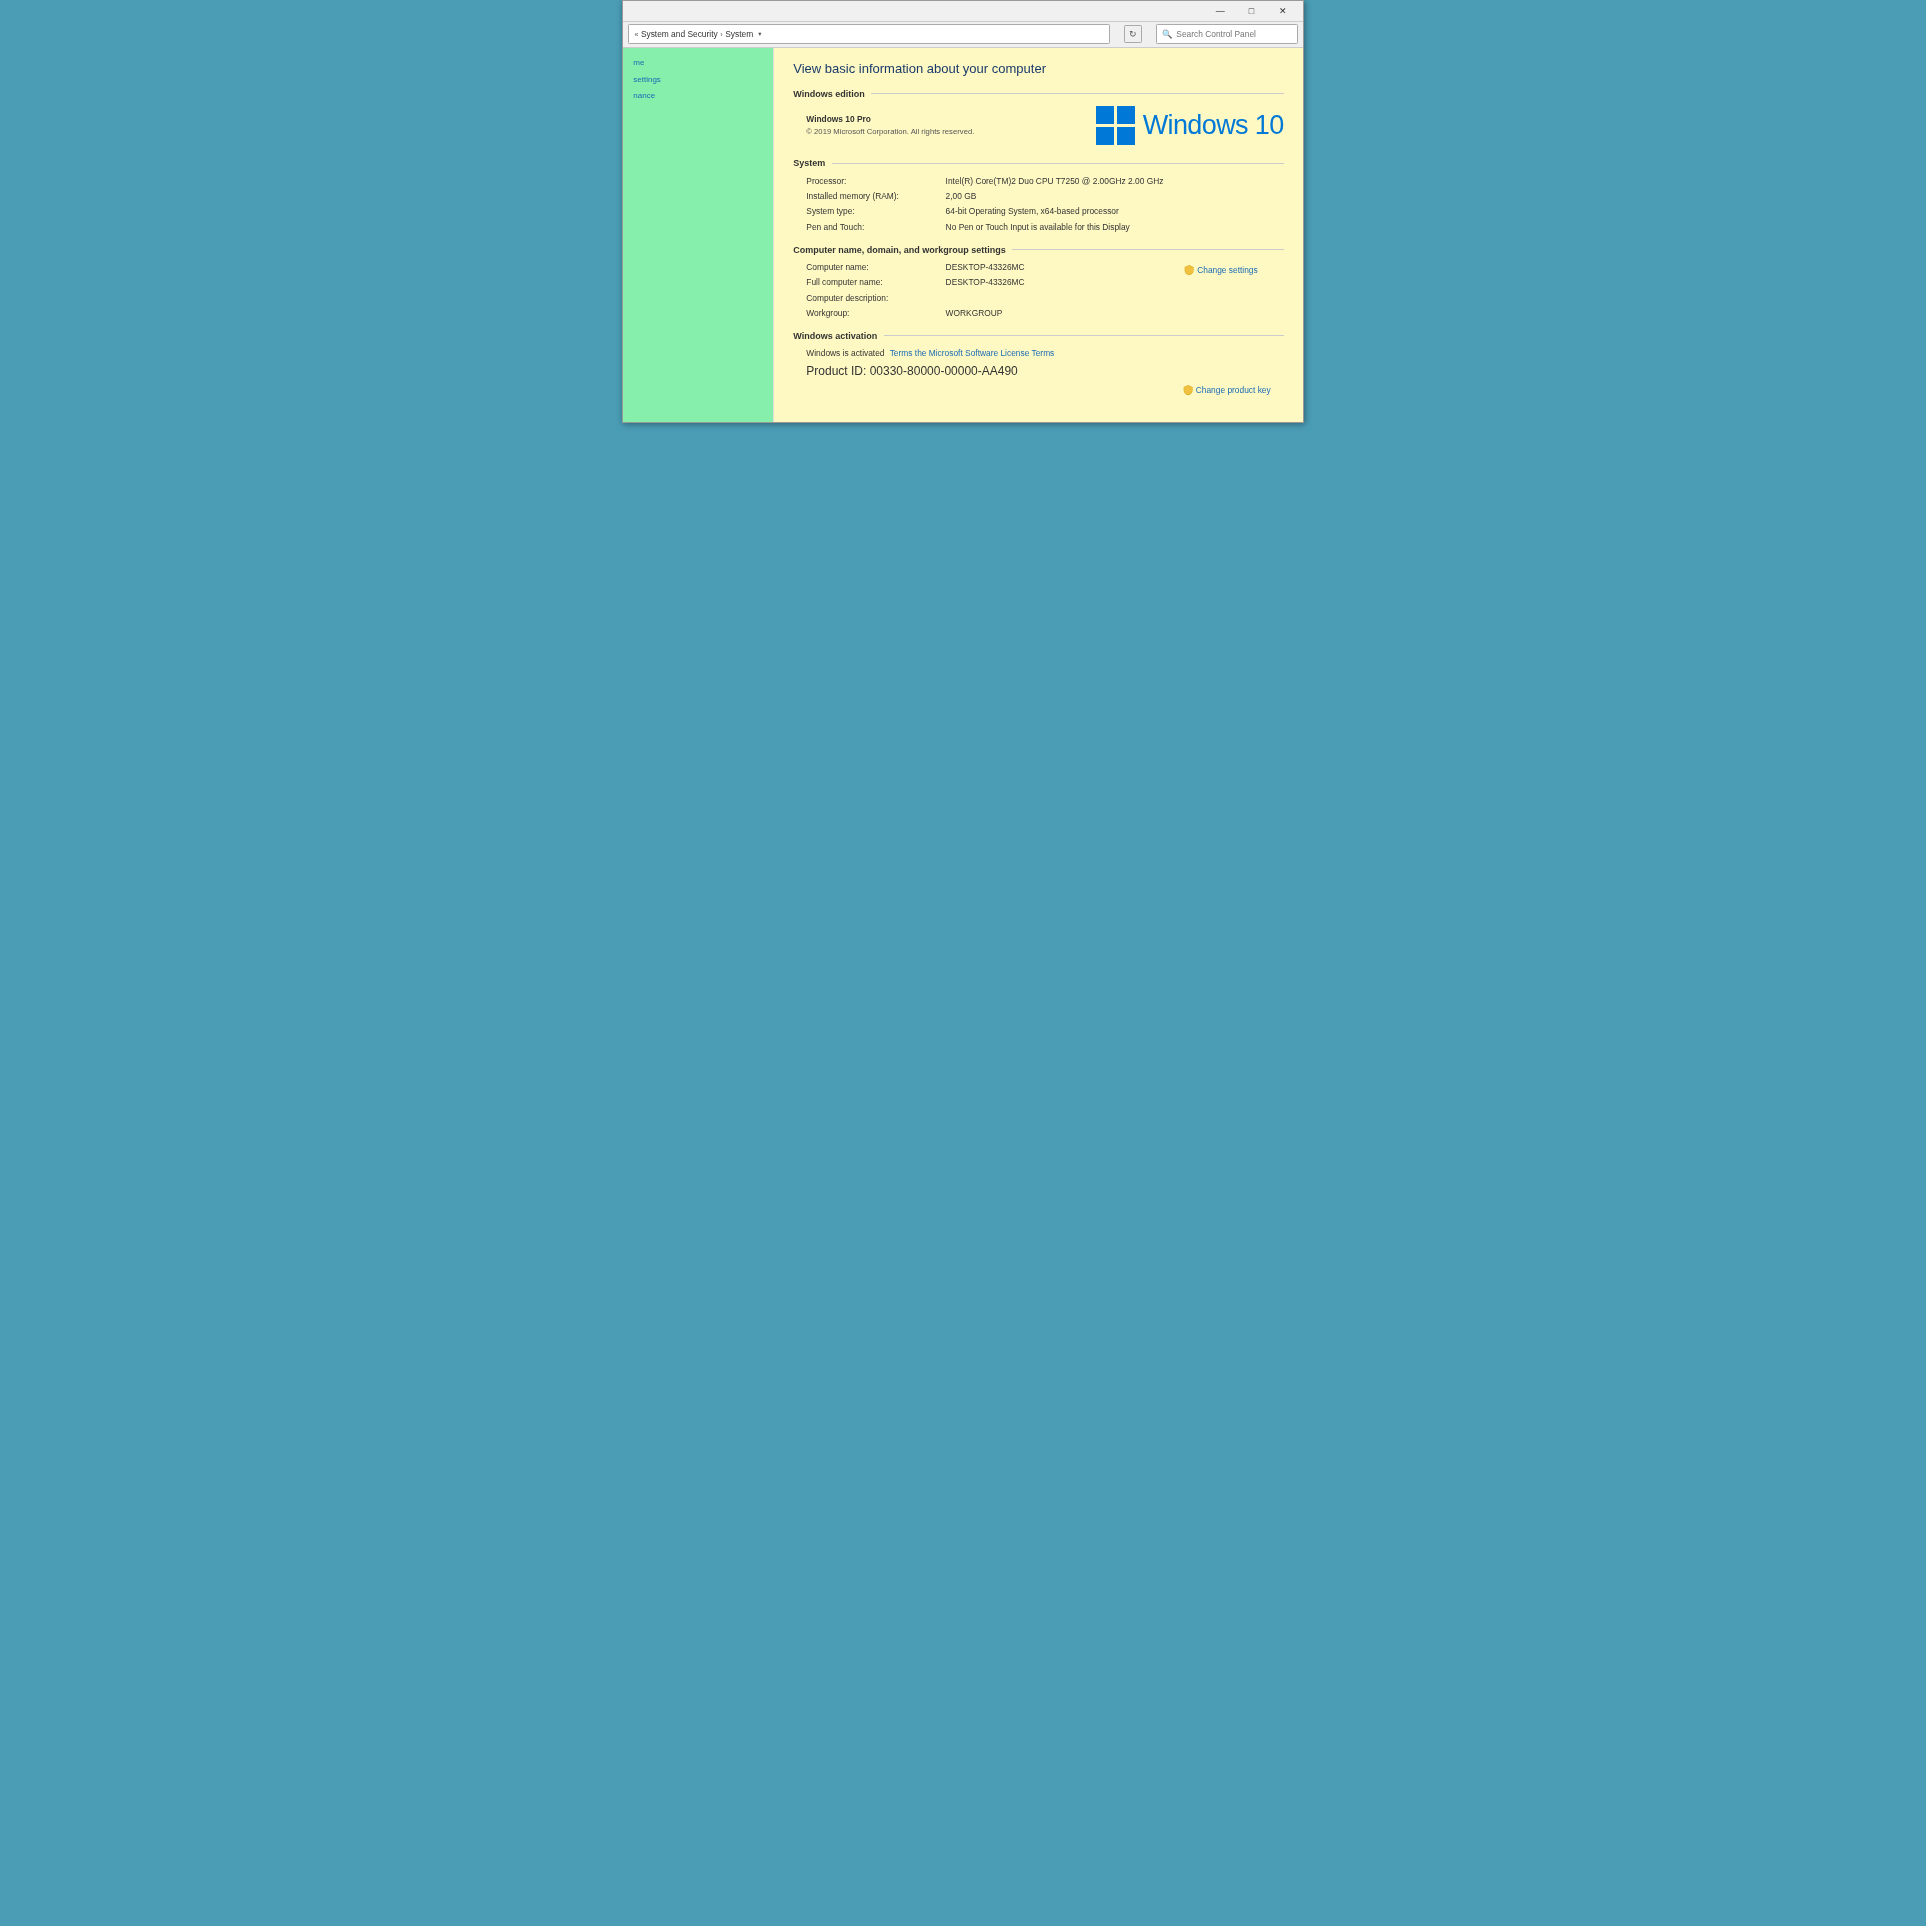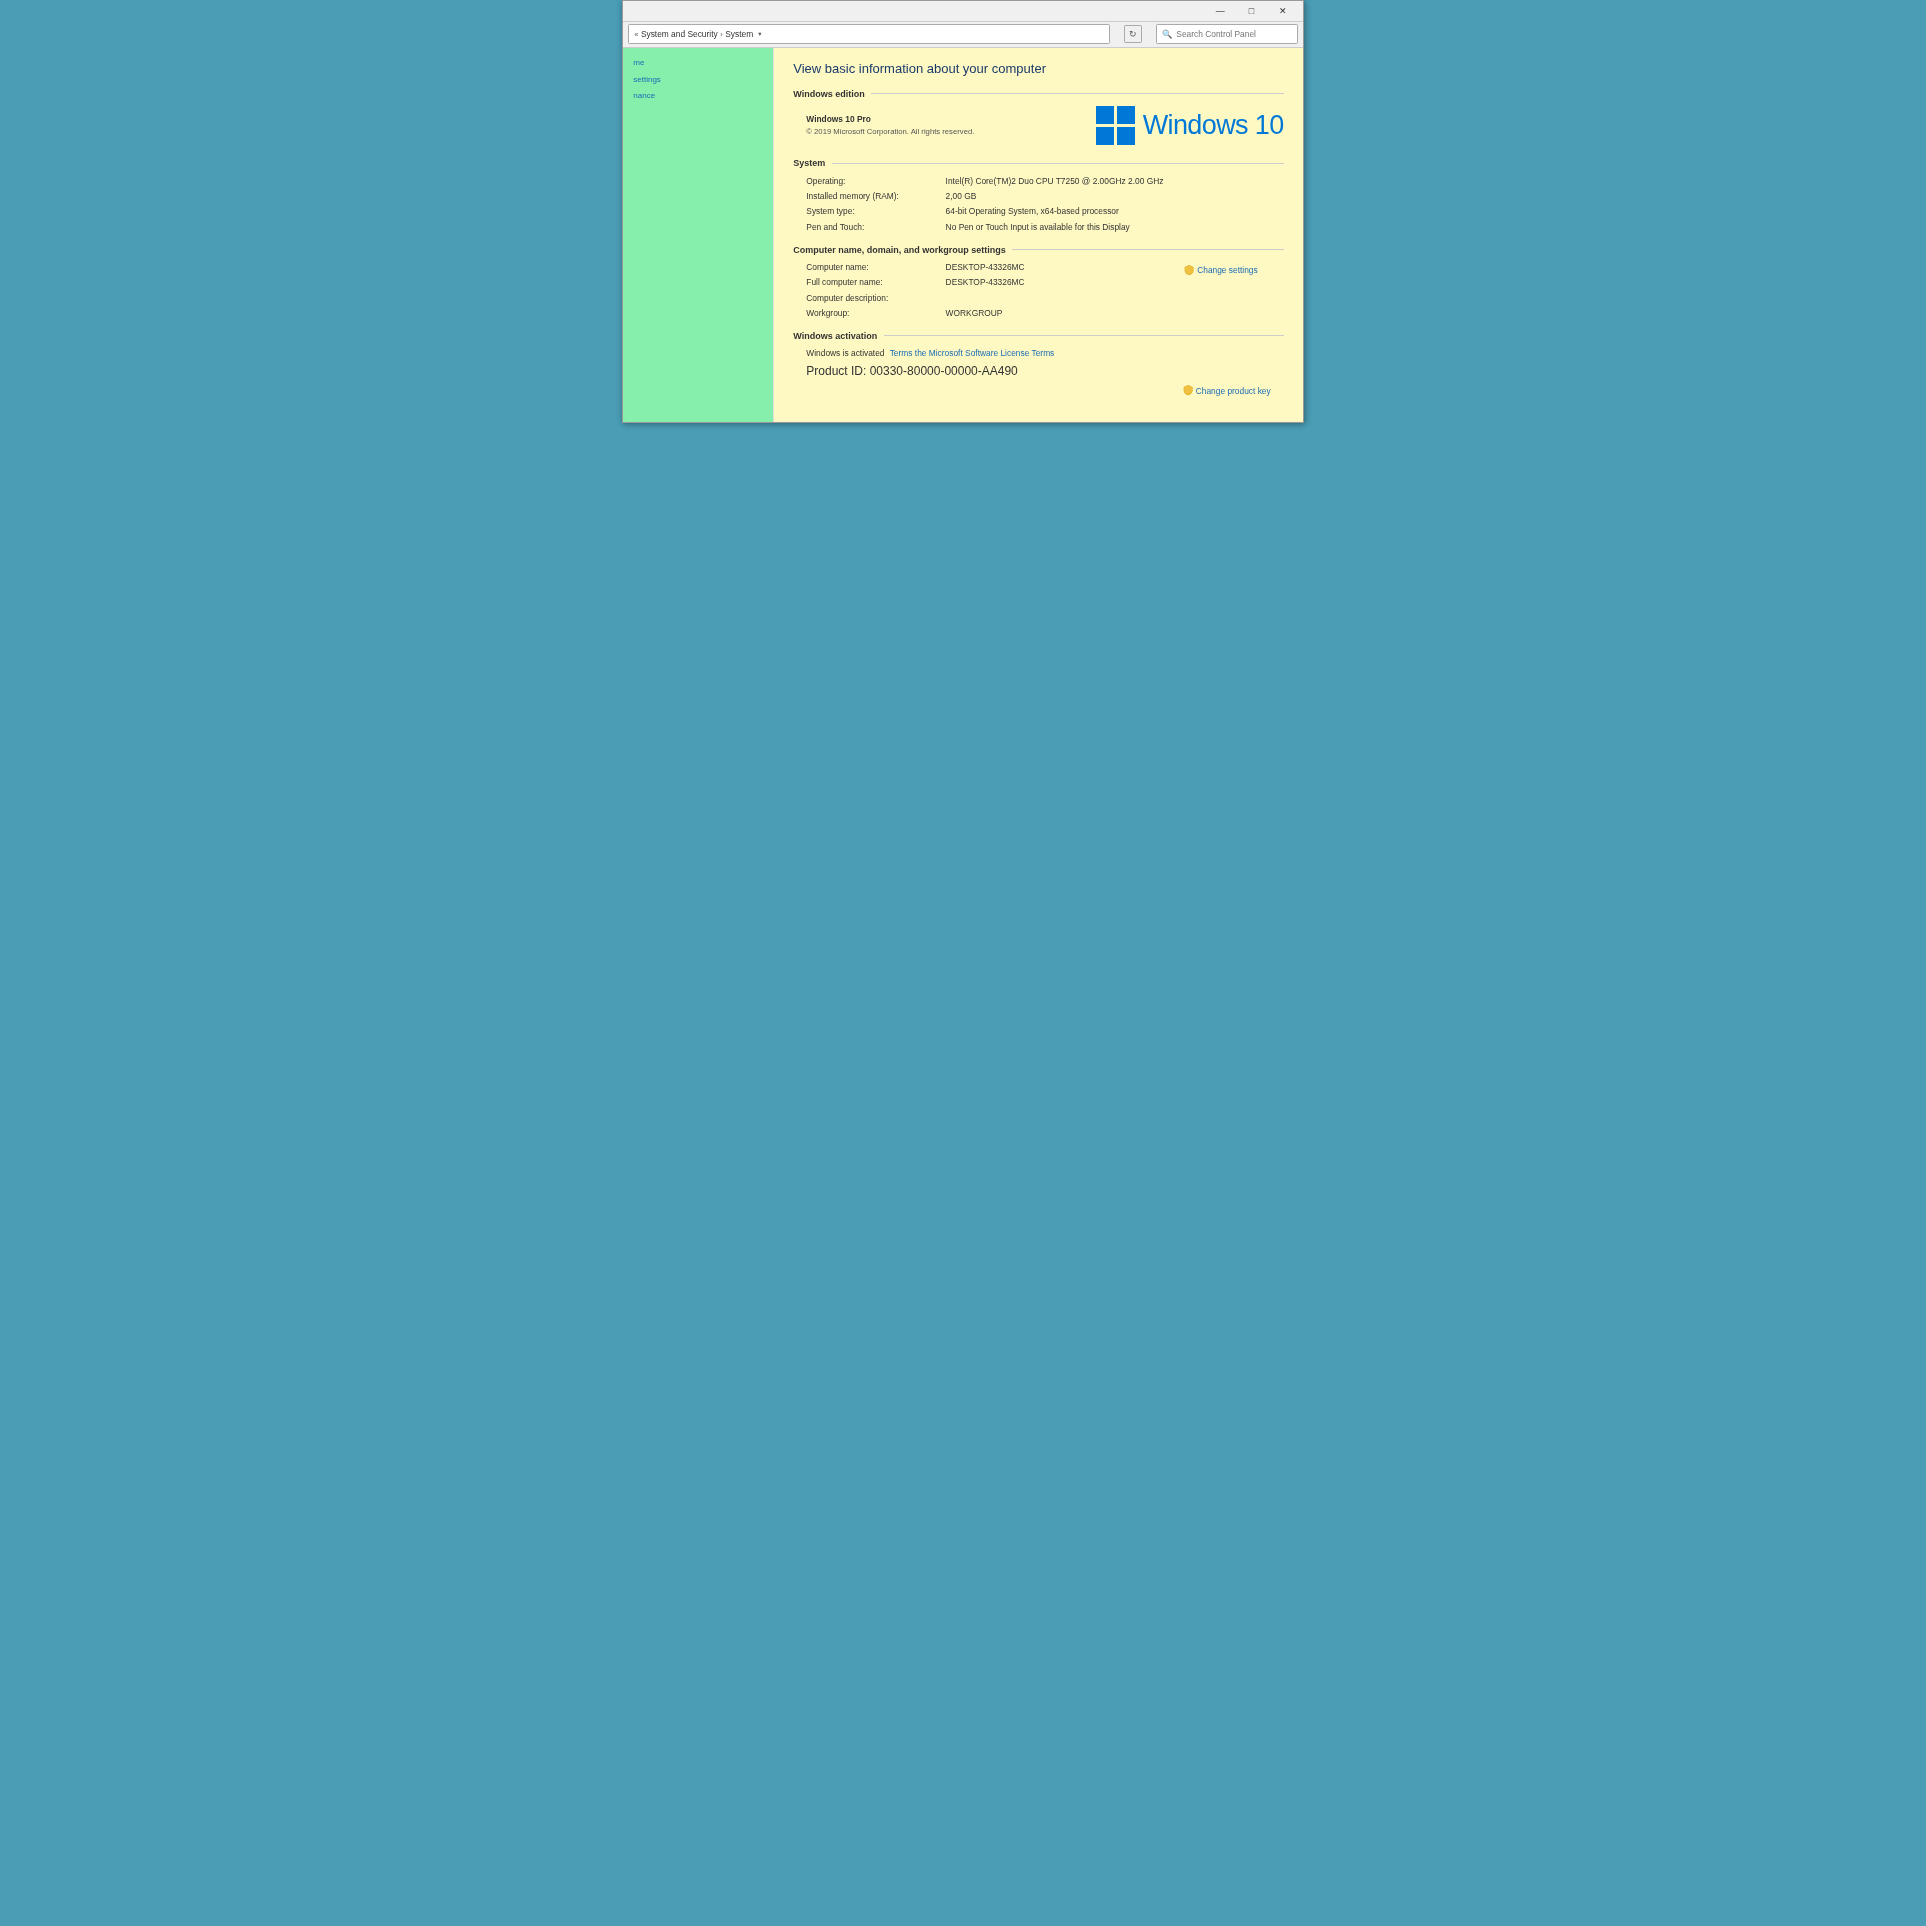--- a/index.html
+++ b/index.html
@@ -313,21 +313,21 @@
 
     .product-id-row {
       padding-left: 13px;
       font-size: 12px;
       color: #333;
       margin-bottom: 5.2px;
     }
 
     .change-product-link {
       display: flex;
-      align-items: flex-end;
+      align-items: flex-start;
       gap: 2.6px;
       color: #1a6bb5;
       font-size: 8.4px;
       cursor: pointer;
       text-decoration: none;
       justify-content: flex-end;
       margin-right: 13px;
       margin-top: 2.6px;
     }
 
@@ -397,21 +397,21 @@
         </div>
       </div>
 
       <div class="section">
         <div class="section-header">
           <span class="section-title">System</span>
           <div class="section-line"></div>
         </div>
 
         <div class="info-grid">
-          <span class="info-label">Operating:</span>
+          <span class="info-label">Processor:</span>
           <span class="info-value">Intel(R) Core(TM)2 Duo CPU    T7250 @ 2.00GHz   2.00 GHz</span>
 
           <span class="info-label">Installed memory (RAM):</span>
           <span class="info-value">2,00 GB</span>
 
           <span class="info-label">System type:</span>
           <span class="info-value">64-bit Operating System, x64-based processor</span>
 
           <span class="info-label">Pen and Touch:</span>
           <span class="info-value">No Pen or Touch Input is available for this Display</span>

